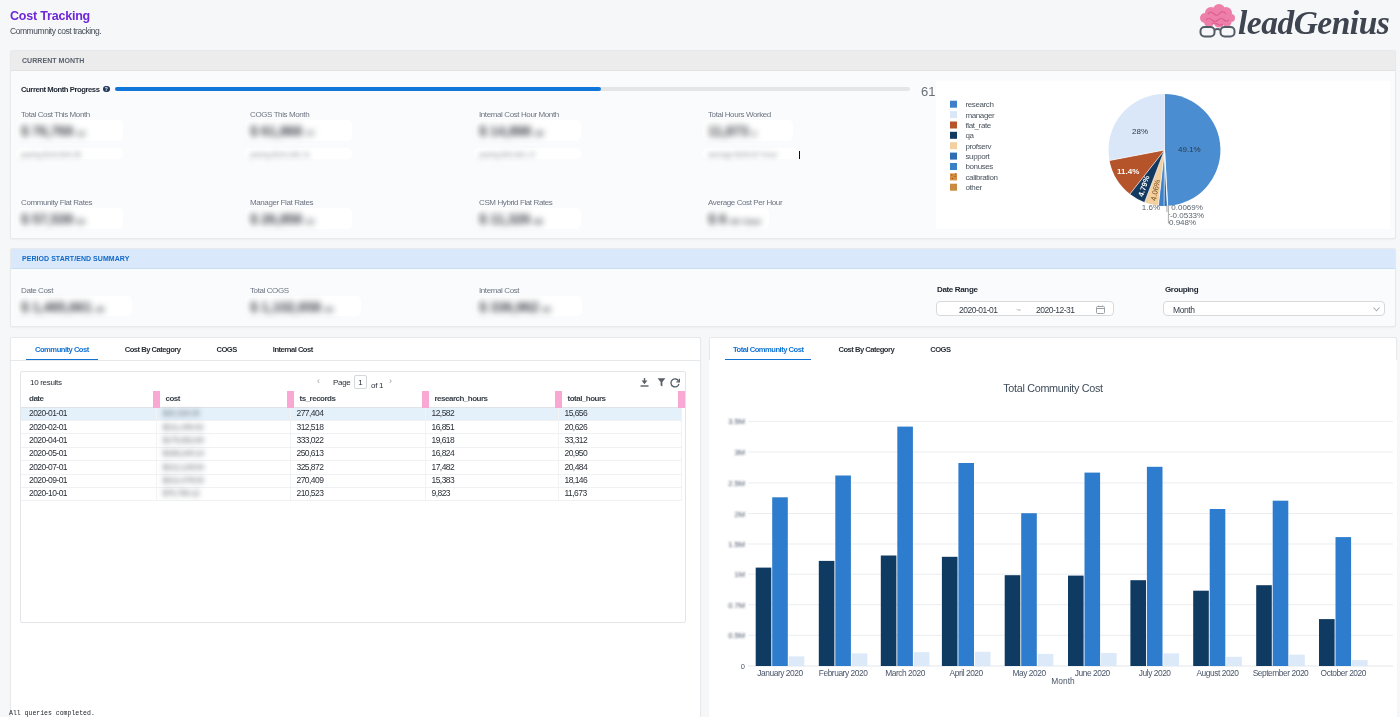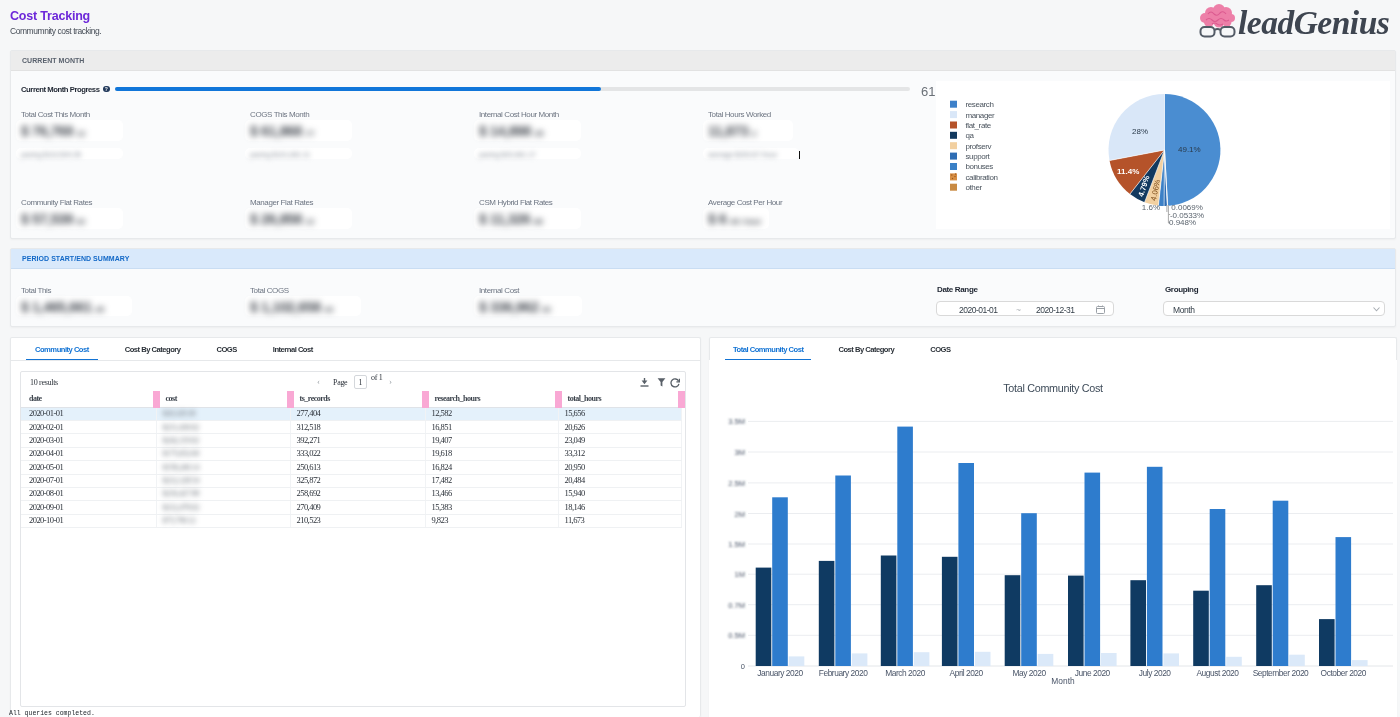--- a/index.html
+++ b/index.html
@@ -166,21 +166,21 @@
       <path d="M232.4,142 h1.8" stroke="#aaa" fill="none"></path>
 <text x="235.3" y="129.4" font-size="8" fill="#5b646e" font-family="Liberation Sans">0.0069%</text>
 <text x="233.9" y="136.5" font-size="8" fill="#5b646e" font-family="Liberation Sans">-0.0533%</text>
 <text x="233" y="144.2" font-size="8" fill="#5b646e" font-family="Liberation Sans">0.948%</text>
 </svg>
 </div>
 
 <div class="card" style="left:10px;top:248px;width:1386px;height:79px;background:#fafbfc;">
   <div class="chead bluehead">PERIOD START/END SUMMARY</div>
 </div>
-<div class="klabel" style="left:21px;top:286px;">Total This</div>
+<div class="klabel" style="left:21px;top:286px;">Date Cost</div>
 <div class="klabel" style="left:250px;top:286px;">Total COGS</div>
 <div class="klabel" style="left:479px;top:286px;">Internal Cost</div>
 <div class="kbg" style="left:16px;top:296px;width:116px;height:20px;"></div>
 <div class="knum" style="left:21px;top:299px;">$ 1,465,661<span class="cents"> .35</span></div>
 <div class="kbg" style="left:245px;top:296px;width:116px;height:20px;"></div>
 <div class="knum" style="left:250px;top:299px;">$ 1,102,658<span class="cents"> .43</span></div>
 <div class="kbg" style="left:474px;top:296px;width:108px;height:20px;"></div>
 <div class="knum" style="left:479px;top:299px;">$ 336,962<span class="cents"> .92</span></div>
 
 <div class="abs" style="left:937px;top:285px;font-size:8px;font-weight:bold;letter-spacing:-0.35px;color:#1d2430;">Date Range</div>
@@ -205,26 +205,26 @@
 
 <div class="card" style="left:10px;top:337px;width:691px;height:380px;border-bottom:none;background:#fff;"></div>
 <div class="tabs" style="left:10px;top:337px;">
   <div class="tab act">Community Cost</div>
   <div class="tab">Cost By Category</div>
   <div class="tab">COGS</div>
   <div class="tab">Internal Cost</div>
 </div>
 <div class="abs" style="left:10px;top:359.5px;width:691px;height:1px;background:#e6e8ea;"></div>
 
-<div class="abs" style="left:20px;top:371px;width:666px;height:336px;border:1px solid #e3e5e8;border-radius:2px;background:#fff;font-family:Liberation Serif, serif;">
+<div class="abs" style="left:20px;top:371px;width:666px;height:252px;border:1px solid #e3e5e8;border-radius:2px;background:#fff;">
   <div class="abs" style="left:9px;top:5.5px;font-size:8px;letter-spacing:-0.3px;color:#2a3038;">10 results</div>
   <div class="abs" style="left:296px;top:4px;font-size:9px;color:#9aa0a6;">‹</div>
   <div class="abs" style="left:312px;top:5.5px;font-size:8px;letter-spacing:-0.3px;color:#2a3038;">Page</div>
   <div class="abs" style="left:333px;top:2.5px;width:13px;height:14px;border:1px solid #d4d7db;border-radius:2px;font-size:8px;color:#2a3038;text-align:center;line-height:13px;">1</div>
-  <div class="abs" style="left:350px;top:1px;font-size:8px;letter-spacing:-0.3px;color:#2a3038;">of 1</div>
+  <div class="abs" style="left:350px;top:9px;font-size:8px;letter-spacing:-0.3px;color:#2a3038;">of 1</div>
   <div class="abs" style="left:368px;top:4px;font-size:9px;color:#9aa0a6;">›</div>
   <svg class="abs" style="left:619px;top:6px;" width="9" height="9" viewBox="0 0 9 9">
       <path d="M4.5,0 v3" stroke="#596068" stroke-width="1.4" fill="none"></path>
       <path d="M1.6,2.6 h5.8 L4.5,6.2 Z" fill="#596068"></path>
       <path d="M0.5,8 h8" stroke="#596068" stroke-width="1.4" fill="none"></path>
     </svg>
   <svg class="abs" style="left:636px;top:6px;" width="9" height="9" viewBox="0 0 9 9">
       <path d="M0.6,0.3 h7.8 L5.4,4 v4.6 l-1.8,-1.1 v-3.5 Z" fill="#596068"></path>
     </svg>
   <svg class="abs" style="left:649px;top:5.5px;" width="10" height="10" viewBox="0 0 10 10">
@@ -258,53 +258,39 @@
             <td>15,656</td>
           </tr>
 <tr>
             <td>2020-02-01</td>
             <td><span class="cb">$211,430.02</span></td>
             <td>312,518</td>
             <td>16,851</td>
             <td>20,626</td>
           </tr>
 <tr>
-            <td>2020-03-01</td>
-            <td><span class="cb">$242,119.02</span></td>
-            <td>392,271</td>
-            <td>19,407</td>
-            <td>23,049</td>
-          </tr>
-<tr>
             <td>2020-04-01</td>
             <td><span class="cb">$175,652.60</span></td>
             <td>333,022</td>
             <td>19,618</td>
             <td>33,312</td>
           </tr>
 <tr>
             <td>2020-05-01</td>
             <td><span class="cb">$158,240.14</span></td>
             <td>250,613</td>
             <td>16,824</td>
             <td>20,950</td>
           </tr>
 <tr>
             <td>2020-07-01</td>
             <td><span class="cb">$212,128.54</span></td>
             <td>325,872</td>
             <td>17,482</td>
             <td>20,484</td>
-          </tr>
-<tr>
-            <td>2020-08-01</td>
-            <td><span class="cb">$216,427.88</span></td>
-            <td>258,692</td>
-            <td>13,466</td>
-            <td>15,940</td>
           </tr>
 <tr>
             <td>2020-09-01</td>
             <td><span class="cb">$212,478.02</span></td>
             <td>270,409</td>
             <td>15,383</td>
             <td>18,146</td>
           </tr>
 <tr>
             <td>2020-10-01</td>

